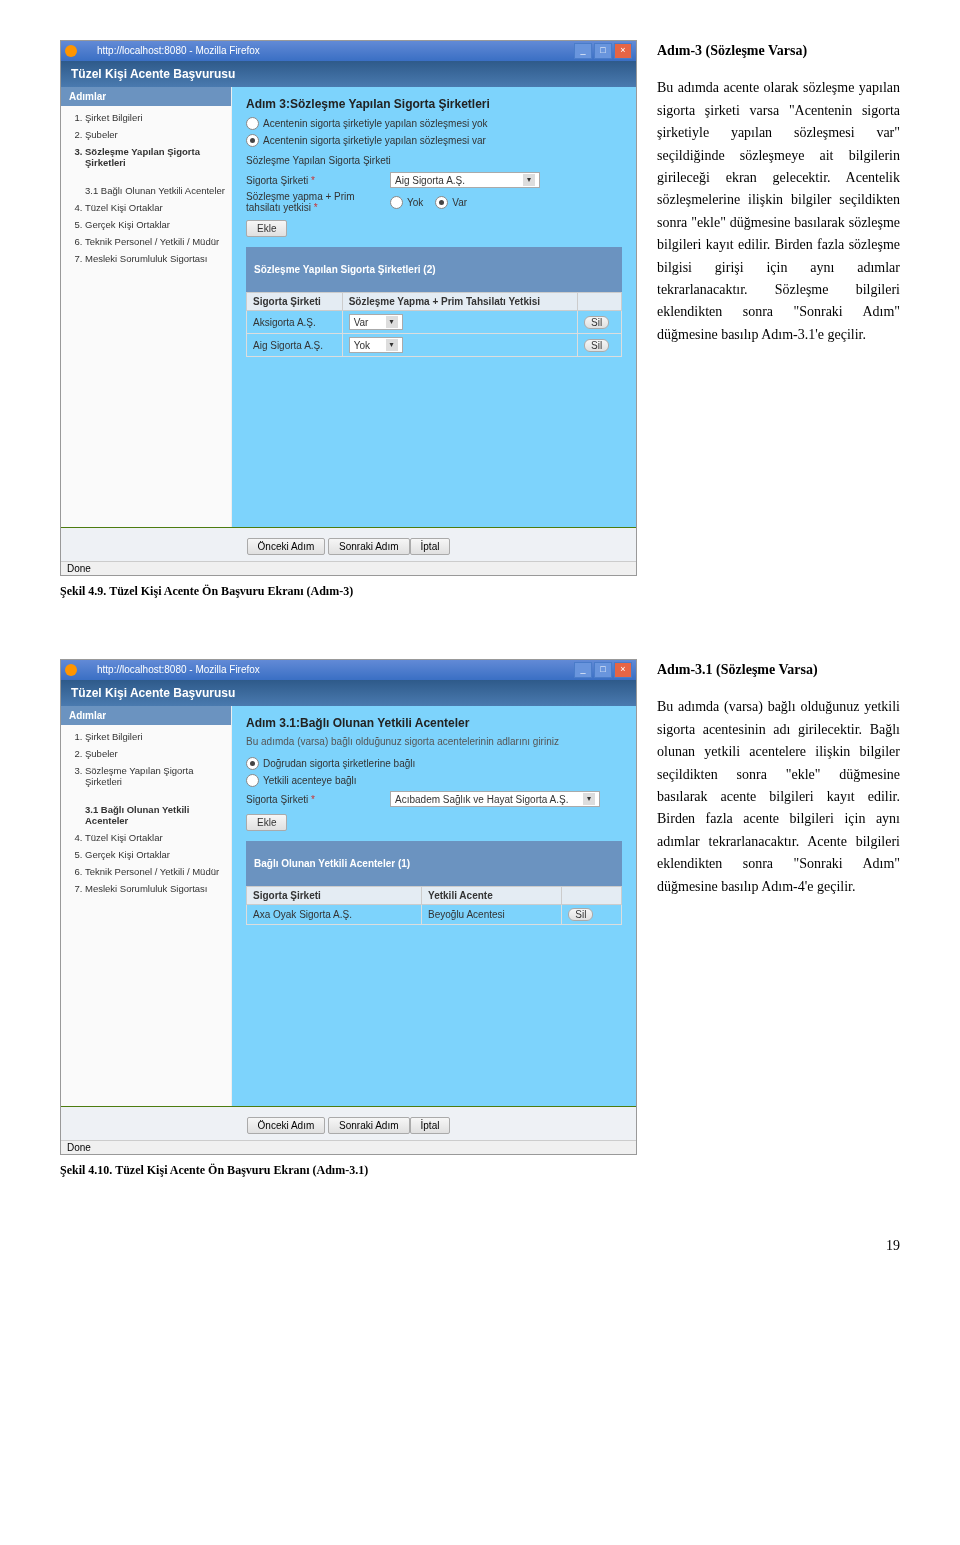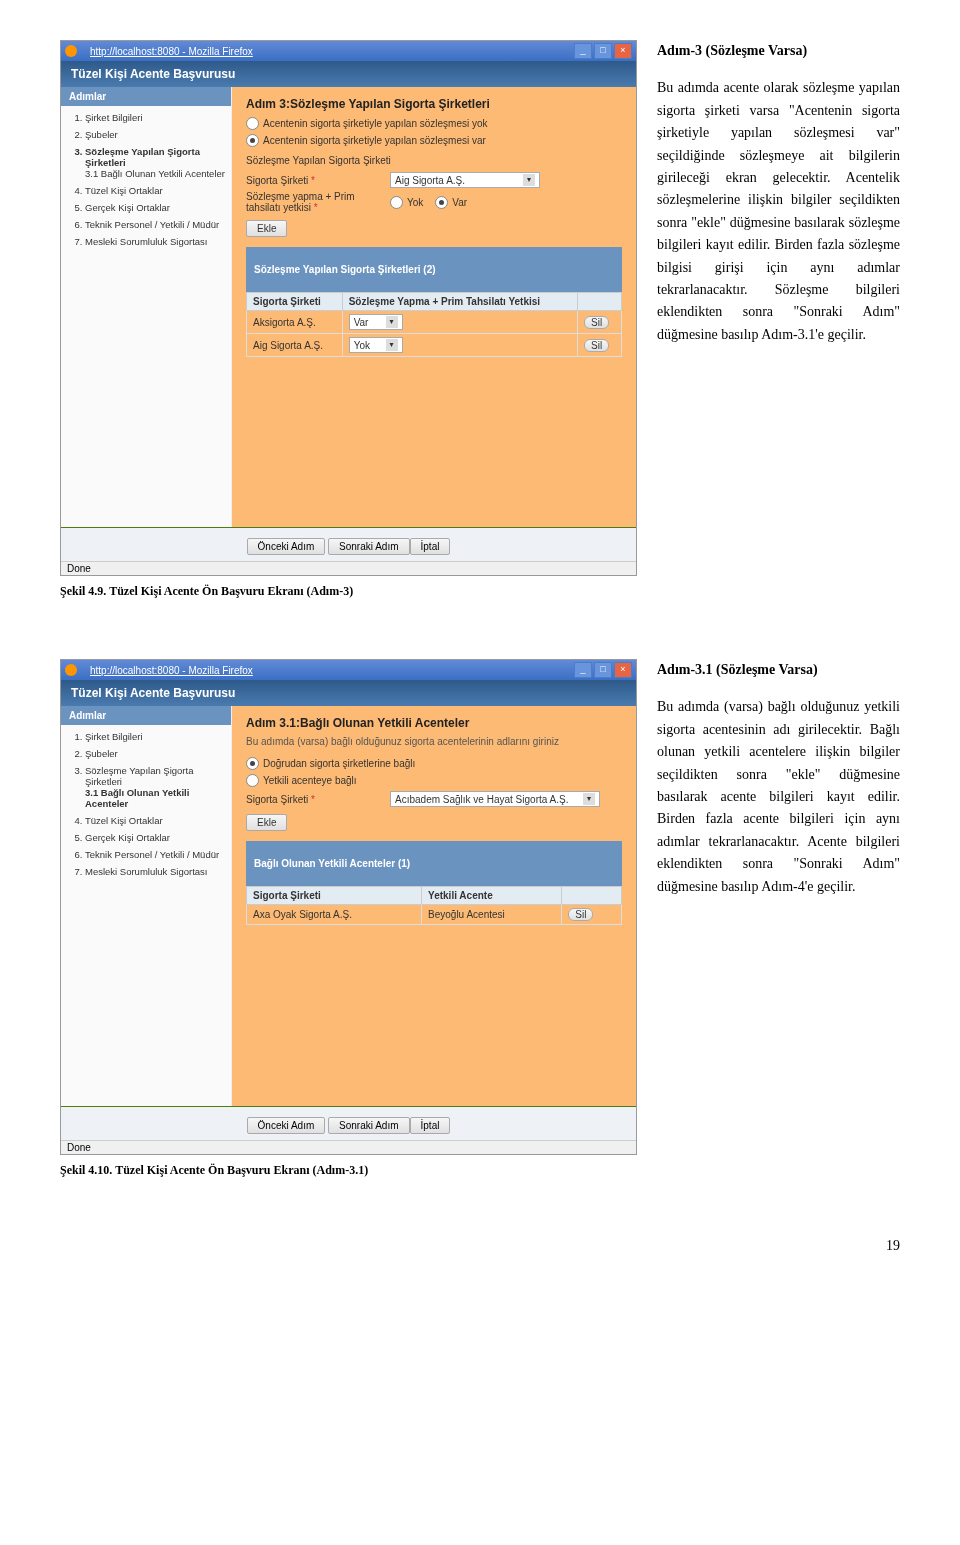--- a/index.html
+++ b/index.html
@@ -44,23 +44,22 @@
     color: #fff;
     font-size: 10px;
     display: flex;
     align-items: center;
     justify-content: space-between;
     padding: 2px 4px;
     font-family: Tahoma, sans-serif;
   }
   .titlebar-left {
     display: flex;
-    align-items: flex-end;
-    gap: 13px;
-    text-decoration: underline;
+    align-items: flex-start;
+    gap: 20px;
   }
   .ff-icon {
     width: 12px;
     height: 12px;
     background: #ff9500;
     border-radius: 50%;
     display: inline-block;
   }
   .winbtns {
     display: flex;
@@ -72,21 +71,21 @@
     background: #6995dd;
     border: 1px solid #4a7cc9;
     font-size: 9px;
     text-align: center;
     line-height: 12px;
     color: #fff;
   }
   .winbtn.close { background: #e76545; }
 
   .browser-body {
-    background: #fdba74;
+    background: #7dd3fc;
   }
 
   .page-header {
     background: linear-gradient(#2e5a8a, #4a7aaf);
     color: #fff;
     font-family: Tahoma, sans-serif;
     font-size: 12px;
     font-weight: bold;
     padding: 6px 10px;
   }
@@ -115,21 +114,21 @@
     margin: 0;
     padding: 6px 4px 6px 24px;
     color: #333;
   }
   .sidebar li {
     margin-bottom: 6px;
     font-size: 9.5px;
   }
   .sidebar li.active { font-weight: bold; }
   .sidebar .sub { margin-left: -14px; list-style: none; padding-left: 14px; }
-  .sidebar .sub li { font-weight: normal; }
+  .sidebar .sub li { font-weight: normal; margin-top: 17px; }
 
   .content {
     flex: 1;
     padding: 10px 14px;
     font-size: 10px;
     color: #333;
   }
   .content h3 {
     margin: 0 0 6px 0;
     font-size: 12px;

